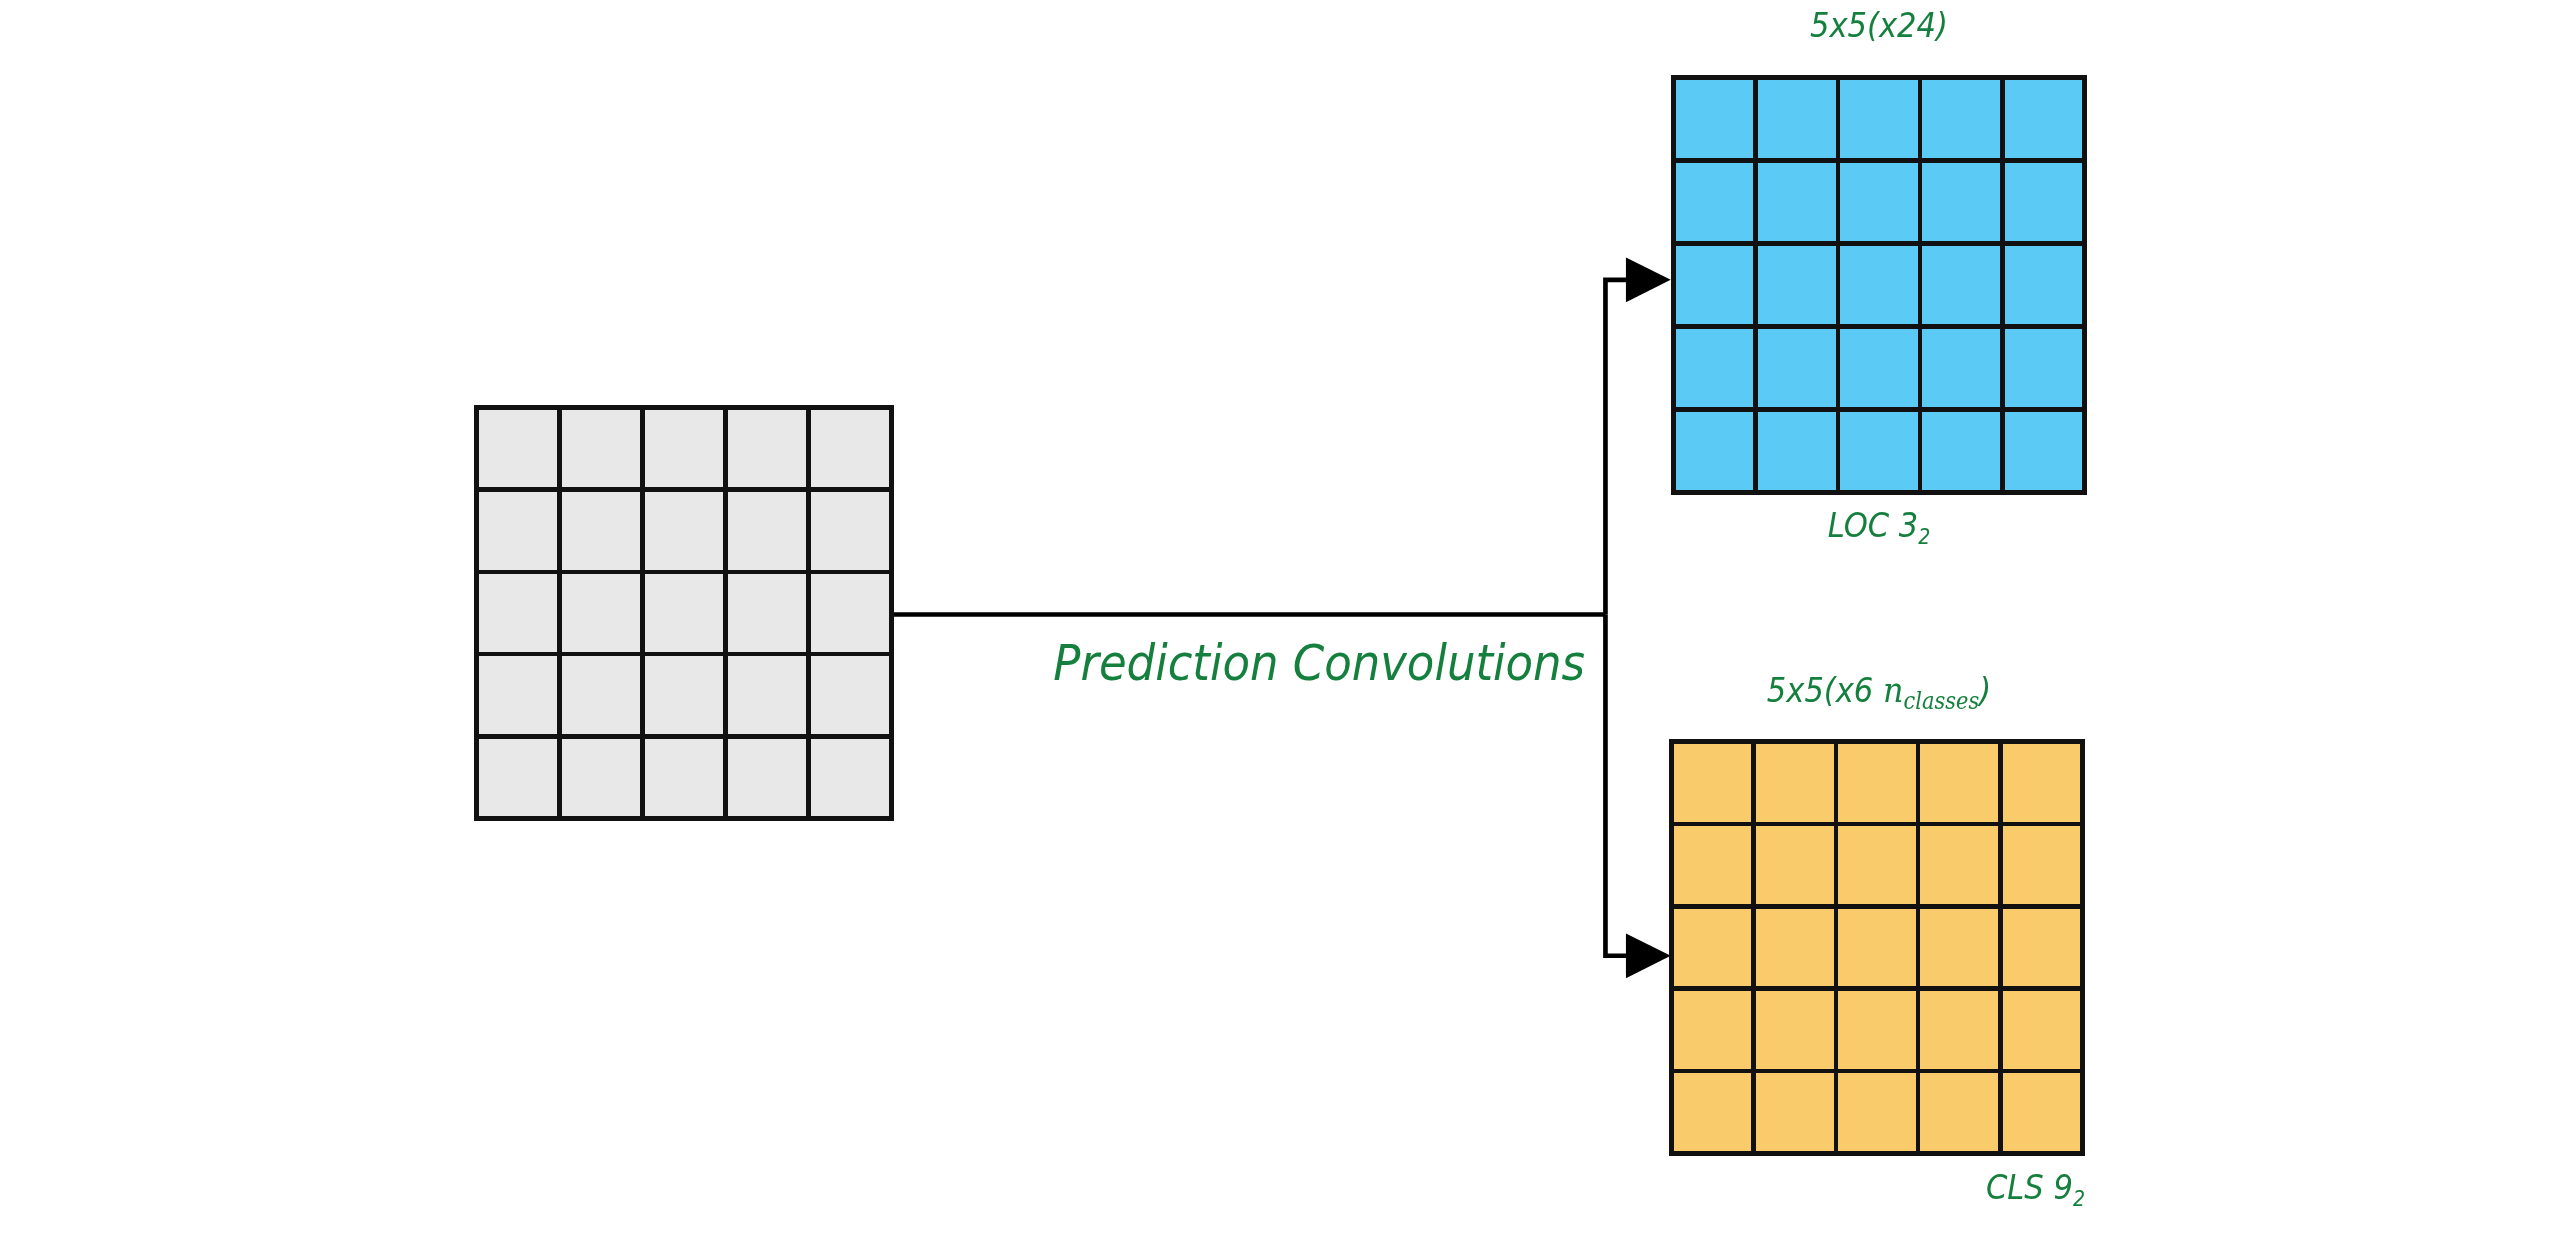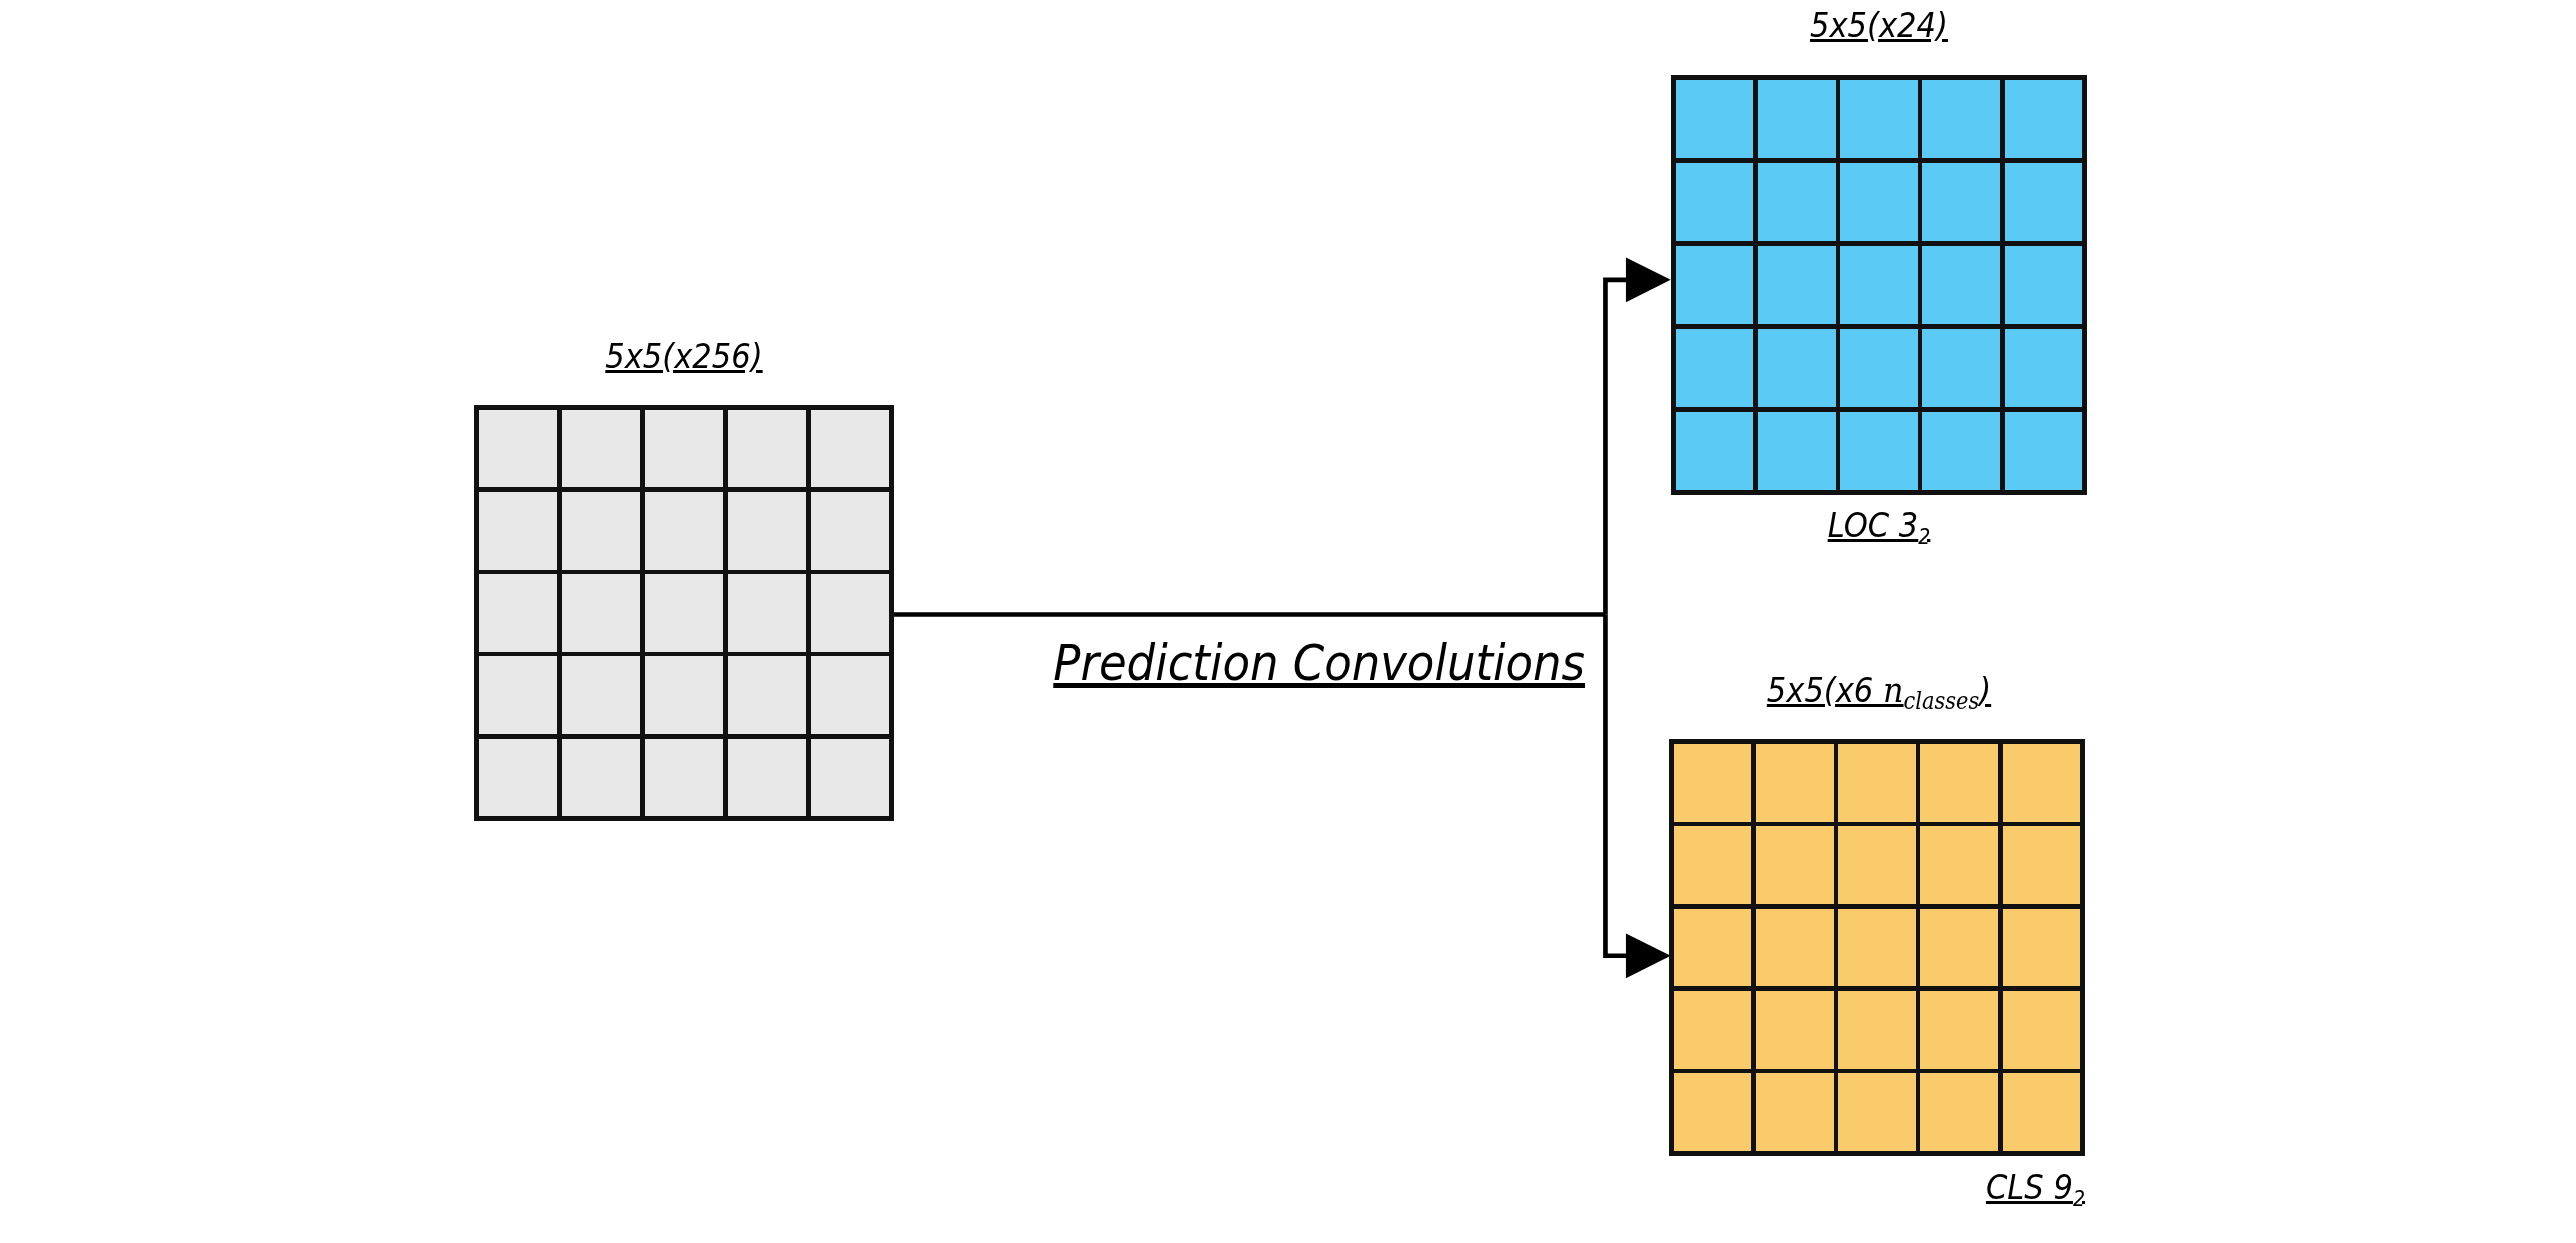--- a/index.html
+++ b/index.html
@@ -61,24 +61,23 @@
     height: 417px;
   }
   #cls-grid .cell { background: #facb6b; }
 
   
   .label {
     position: absolute;
     font-family: "DejaVu Sans", sans-serif;
     font-style: italic;
     font-weight: 400;
-    color: #000000;
+    color: #15803d;
     white-space: nowrap;
     font-stretch: condensed;
-    text-decoration: underline;
   }
   .label sub {
     font-size: 0.62em;
     vertical-align: baseline;
     position: relative;
     top: 0.34em;
     font-style: italic;
   }
 
   #fm-top-label {
@@ -171,21 +170,20 @@
       <path d="M 1722 659 L 1722 300 L 1772 300"></path>
 
       <path d="M 1722 659 L 1722 1025 L 1772 1025"></path>
     </g>
 
     <polygon points="1792,300 1744,276 1744,324" fill="#000000" stroke="none"></polygon>
 
     <polygon points="1792,1025 1744,1001 1744,1049" fill="#000000" stroke="none"></polygon>
   </svg>
 
-  <div class="label" id="fm-top-label">5x5(x256)</div>
 
   <div class="grid" id="fm-grid" style="border-color: rgb(17, 17, 17); background: rgb(17, 17, 17);">
     <div class="cell" style="background: rgb(232, 232, 232);"></div>
     <div class="cell" style="background: rgb(232, 232, 232);"></div>
     <div class="cell" style="background: rgb(232, 232, 232);"></div>
     <div class="cell" style="background: rgb(232, 232, 232);"></div>
     <div class="cell" style="background: rgb(232, 232, 232);"></div>
     <div class="cell" style="background: rgb(232, 232, 232);"></div>
     <div class="cell" style="background: rgb(232, 232, 232);"></div>
     <div class="cell" style="background: rgb(232, 232, 232);"></div>

